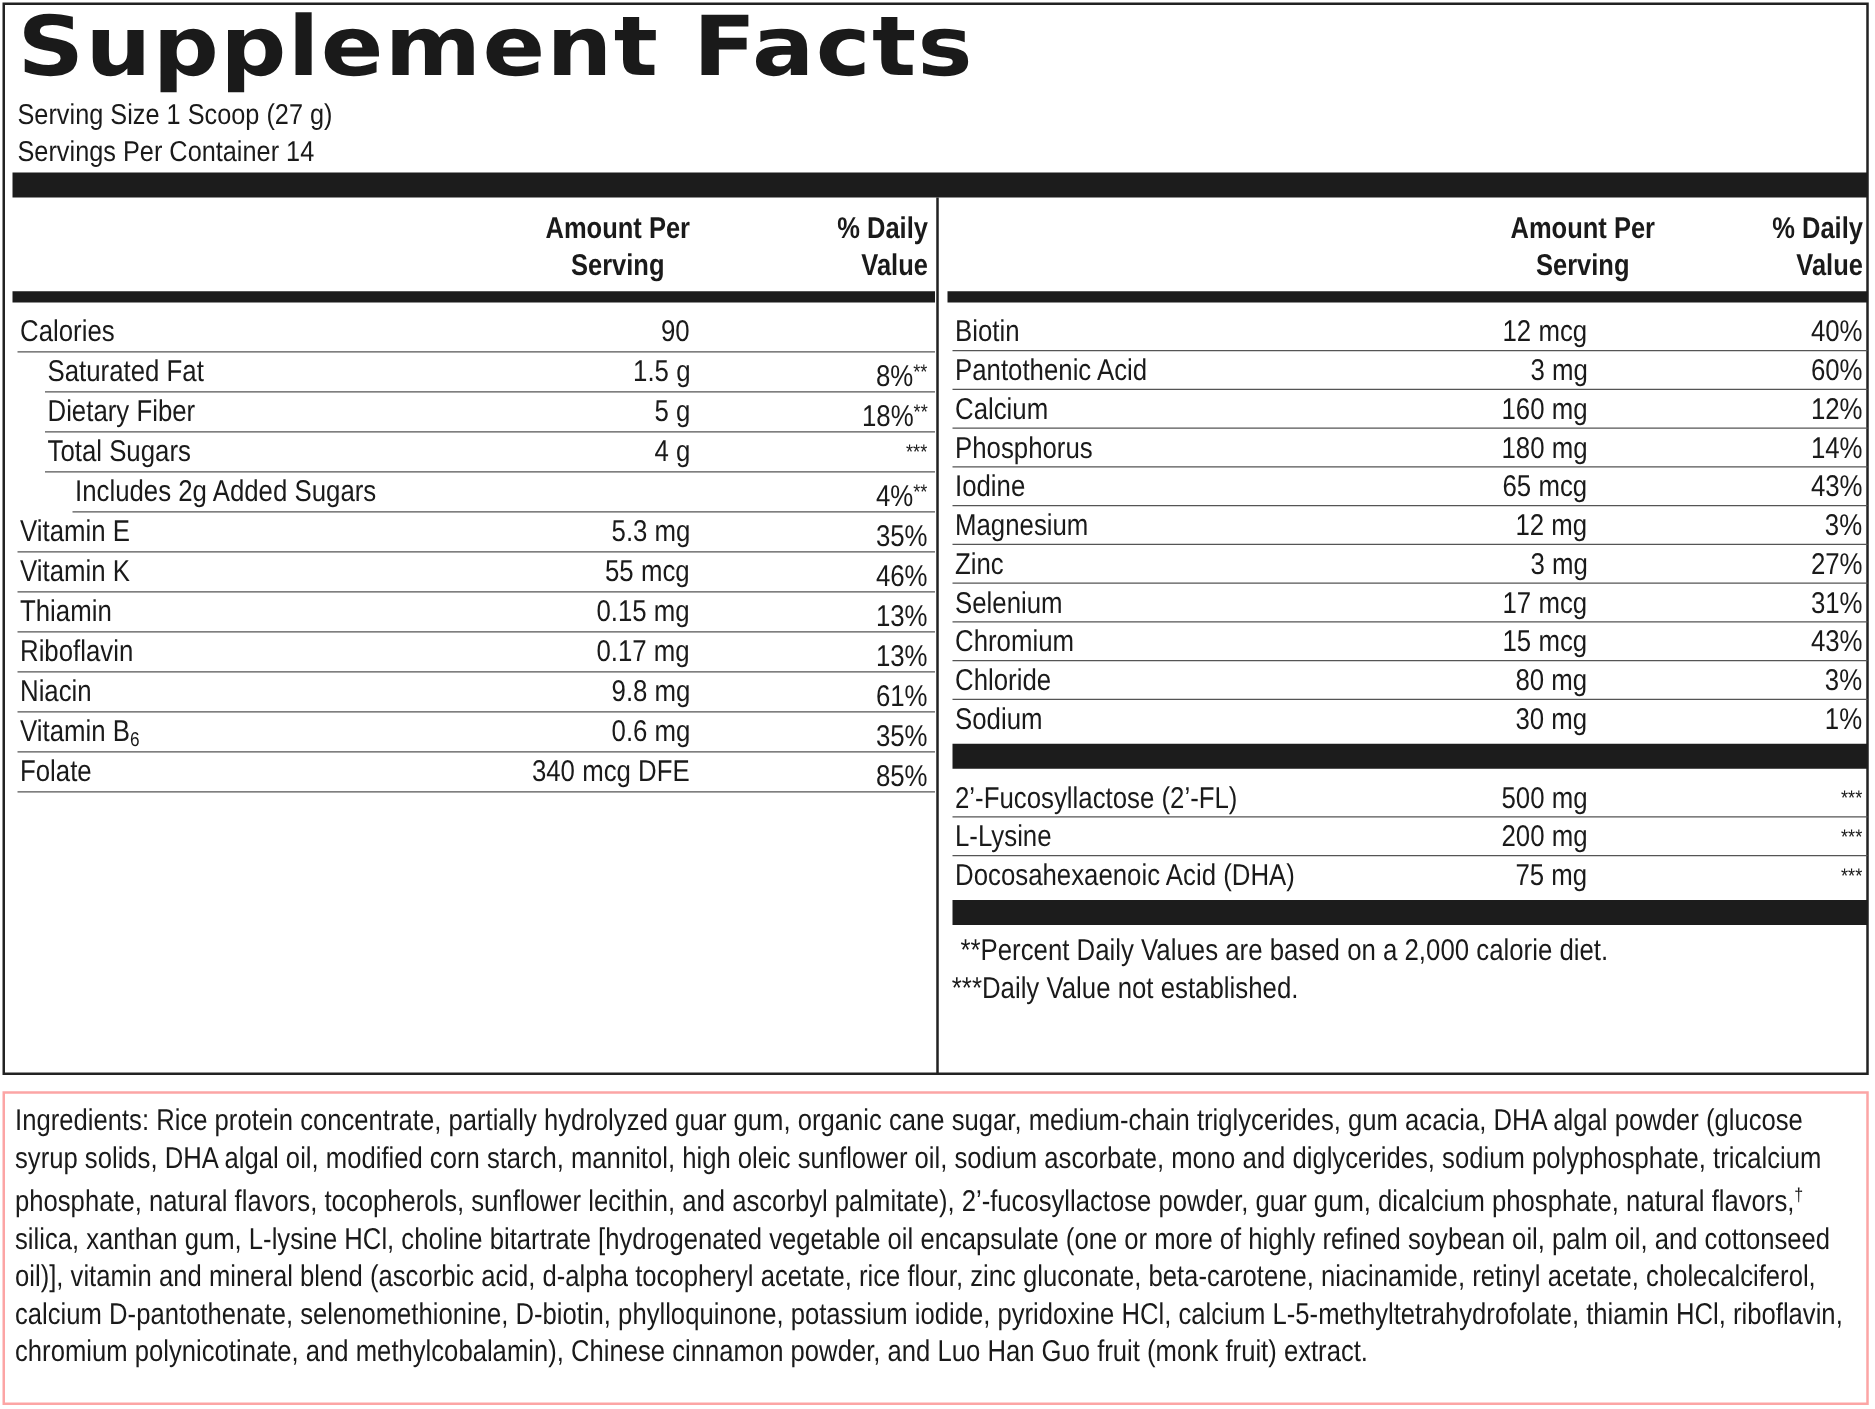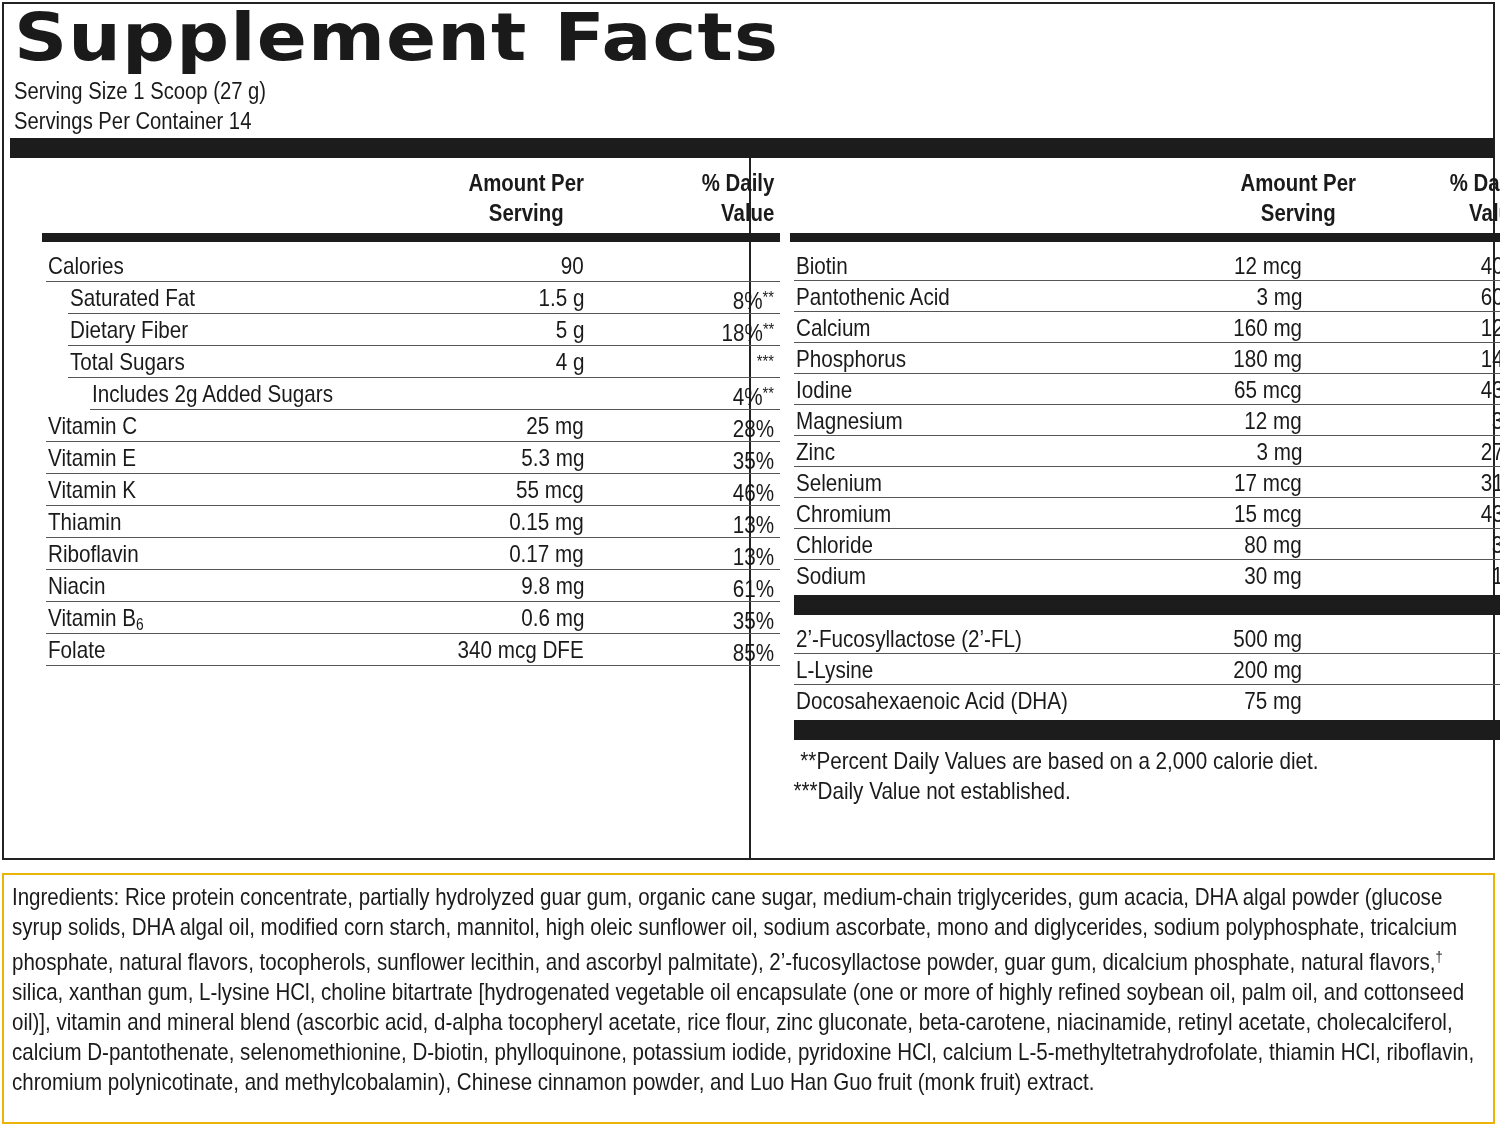--- a/index.html
+++ b/index.html
@@ -16,21 +16,21 @@
     font-family: "DejaVu Sans", sans-serif; font-weight: bold;
     font-size: 66px; letter-spacing: 1px; transform: scaleX(1.12); transform-origin: left top;
     line-height: 80px; white-space: nowrap;
   }
   .serving { position: absolute; left: 10px; font-size: 23px; transform: scaleX(0.88); transform-origin: left top; white-space: nowrap; }
   .serving.s1 { top: 74px; }
   .serving.s2 { top: 104px; }
   .bar-top { position: absolute; left: 6px; top: 134px; width: 1484px; height: 20px; background: #1c1c1c; }
   .col-divider { position: absolute; left: 745px; top: 154px; width: 2px; height: 702px; background: #222; }
 
-  .col { position: absolute; top: 154px; margin-left: 32px; }
+  .col { position: absolute; top: 154px; }
   .col.left { left: 6px; width: 738px; }
   .col.right { left: 754px; width: 736px; }
 
   .head { position: relative; height: 75px; }
   .head .h-amt, .head .h-dv {
     position: absolute; top: 10px; font-weight: bold; font-size: 24px; line-height: 30px;
     text-align: right; transform: scaleX(0.85); transform-origin: right top;
   }
   .col.left .h-amt { right: 196px; text-align: center; }
   .col.left .h-dv { right: 6px; }
@@ -58,21 +58,21 @@
   .sub { font-size: 16px; vertical-align: -4px; }
 
   .bar-mid { height: 20px; background: #1c1c1c; margin: 4px 0 8px 4px; }
   .bar-bottom { height: 20px; background: #1c1c1c; margin: 4px 0 6px 4px; }
   .footnote { font-size: 24px; line-height: 30px; transform: scaleX(0.86); transform-origin: left top; white-space: nowrap; }
   .footnote.f1 { padding-left: 12px; }
   .footnote.f2 { padding-left: 4px; }
 
   .ingredients-box {
     position: absolute; left: 2px; top: 873px; width: 1493px; height: 251px;
-    border: 2px solid #eab308; box-sizing: border-box; padding: 7px 6px 0 8px;
+    border: 2px solid #fca5a5; box-sizing: border-box; padding: 7px 6px 0 8px;
   }
   .ingredients-text {
     font-size: 24px; line-height: 30px; width: 1720px;
     transform: scaleX(0.855); transform-origin: left top;
   }
   .ingredients-text .dagger { font-size: 15px; vertical-align: 8px; }
 </style>
 </head>
 <body>
 
@@ -120,26 +120,20 @@
           <span class="dv"><span></span><span class="sup">***</span></span>
           <span class="rule" style="left:26px"></span>
         </div>
         <div class="row">
           <span class="name" style="left:50px"><span>Includes 2g Added Sugars</span></span>
           <span class="amt"></span>
           <span class="dv"><span>4%</span><span class="sup">**</span></span>
           <span class="rule" style="left:48px"></span>
         </div>
         <div class="row">
-          <span class="name" style="left:6px"><span>Vitamin C</span></span>
-          <span class="amt">25 mg</span>
-          <span class="dv"><span>28%</span><span class="sup"></span></span>
-          <span class="rule" style="left:4px"></span>
-        </div>
-        <div class="row">
           <span class="name" style="left:6px"><span>Vitamin E</span></span>
           <span class="amt">5.3 mg</span>
           <span class="dv"><span>35%</span><span class="sup"></span></span>
           <span class="rule" style="left:4px"></span>
         </div>
         <div class="row">
           <span class="name" style="left:6px"><span>Vitamin K</span></span>
           <span class="amt">55 mcg</span>
           <span class="dv"><span>46%</span><span class="sup"></span></span>
           <span class="rule" style="left:4px"></span>

